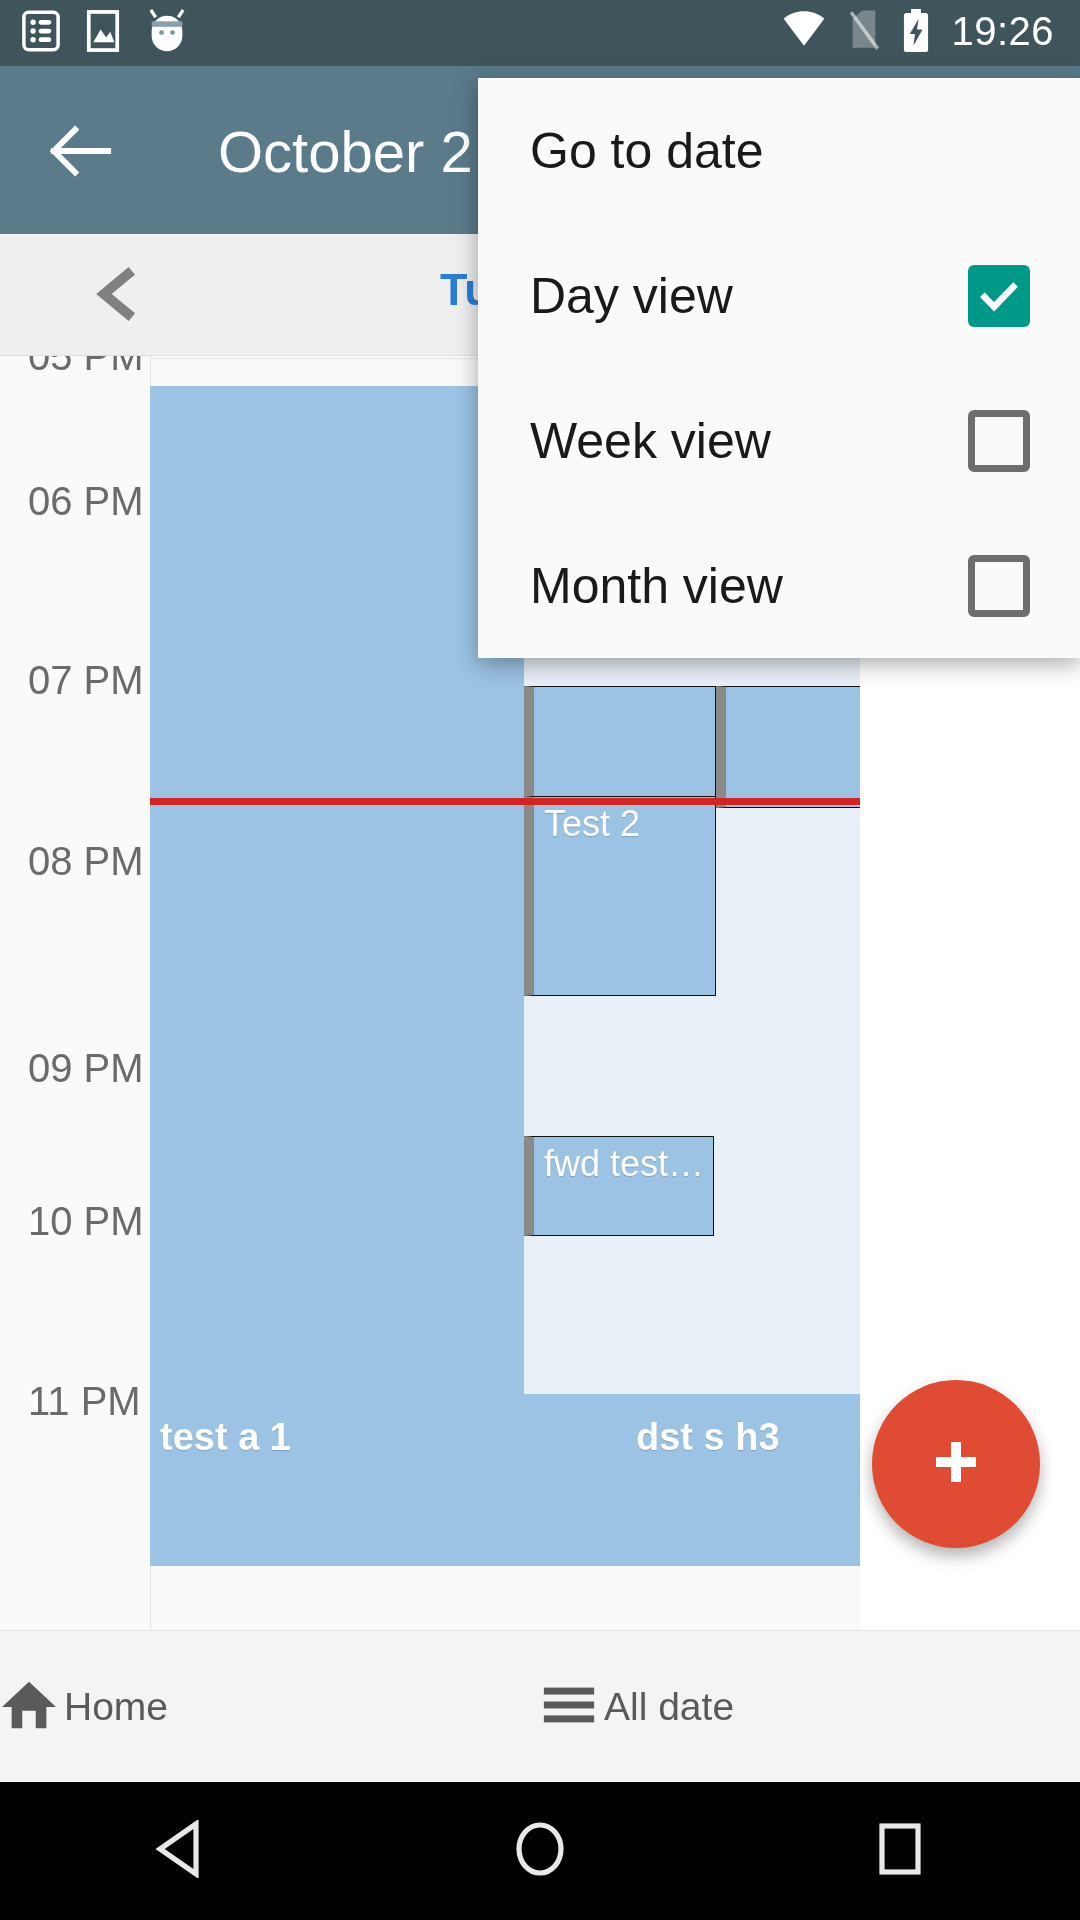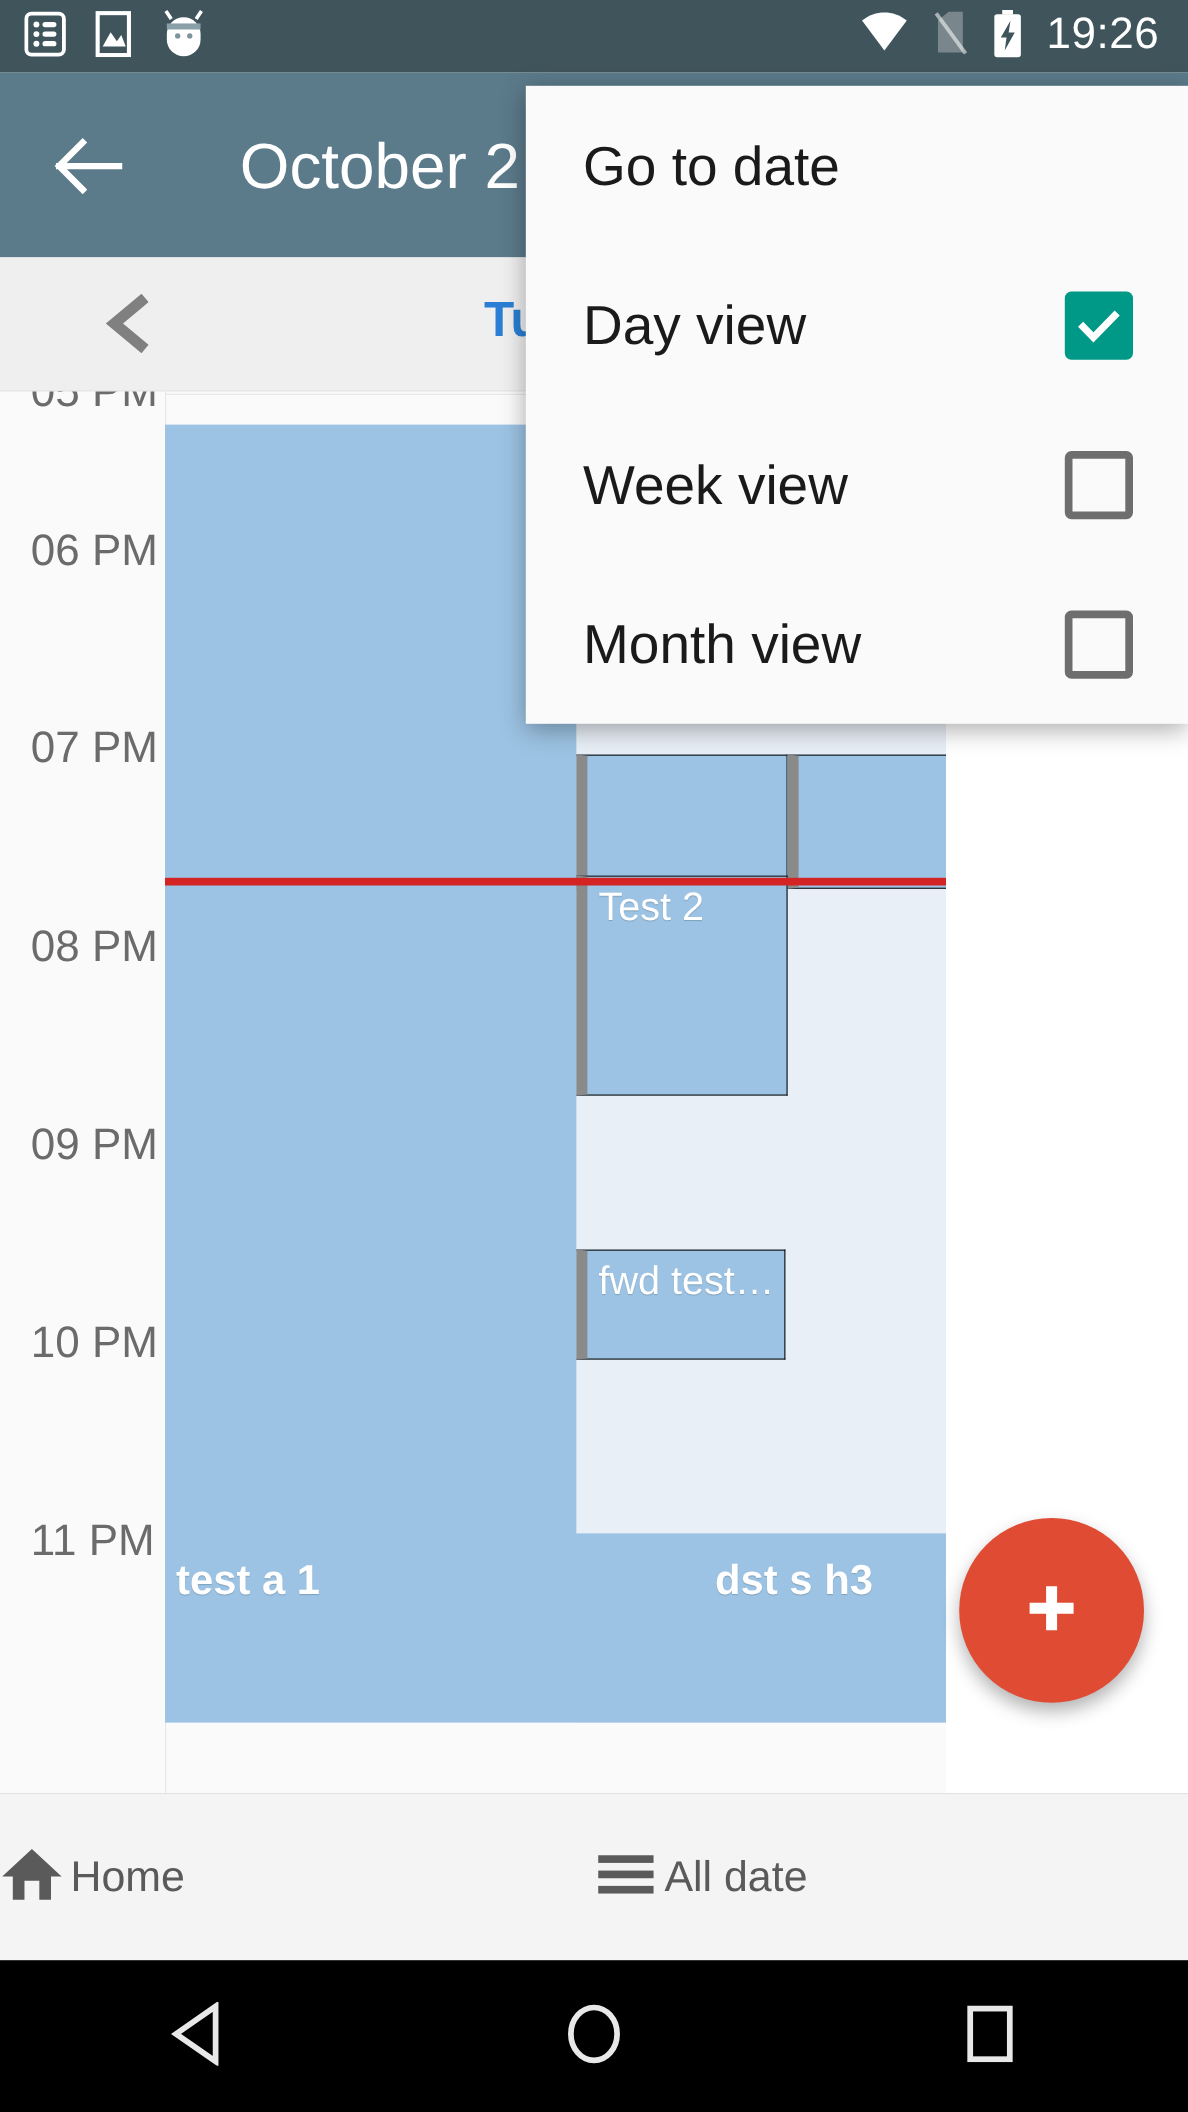--- a/index.html
+++ b/index.html
@@ -228,21 +228,21 @@
     <div class="hour-line" style="top:442px;"></div>
     <div class="hour-line" style="top:589px;"></div>
     <div class="hour-line" style="top:736px;"></div>
     <div class="hour-line" style="top:883px;"></div>
     <div class="hour-line" style="top:1030px;"></div>
 
     <div class="hour-label" style="top:-22px;">05 PM</div>
     <div class="hour-label" style="top:123px;">06 PM</div>
     <div class="hour-label" style="top:302px;">07 PM</div>
     <div class="hour-label" style="top:483px;">08 PM</div>
-    <div class="hour-label" style="top:663px;">09 PM</div>
+    <div class="hour-label" style="top:690px;">09 PM</div>
     <div class="hour-label" style="top:843px;">10 PM</div>
     <div class="hour-label" style="top:1023px;">11 PM</div>
 
     <div class="col-bg" style="left:524px; top:30px; width:556px; height:1180px;"></div>
 
     <div class="event noborder" style="left:150px; top:30px; width:374px; height:1144px;">
       <div class="event-title"></div>
     </div>
 
     <div class="event" style="left:1068px; top:330px; width:40px; height:120px; border-left:none;"></div>
@@ -256,21 +256,21 @@
     </div>
 
     <div class="event" style="left:524px; top:780px; width:190px; height:100px;">
       <div class="event-title">fwd test…</div>
     </div>
 
     <div class="nowline" style="top:442px;"></div>
 
     <div class="allday" style="left:150px; top:1038px; width:930px; height:172px;">
       <div class="allday-title" style="position:absolute; left:10px; top:22px;">test a 1</div>
-      <div class="allday-title" style="position:absolute; left:500px; top:22px;text-align:right;">dst s h3</div>
+      <div class="allday-title" style="position:absolute; left:486px; top:22px;text-align:right;">dst s h3</div>
     </div>
   </div>
 
   <div class="fab" style="left:872px; top:1380px;">
     <span>
       <svg width="64" height="64" viewBox="0 0 32 32">
           <path d="M16 6 V26 M6 16 H26" stroke="#fff" stroke-width="5" fill="none" stroke-linecap="butt"></path>
         </svg>
     </span>
   </div>

